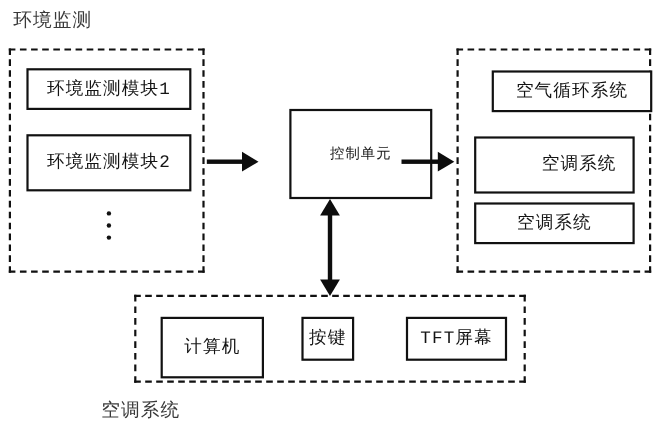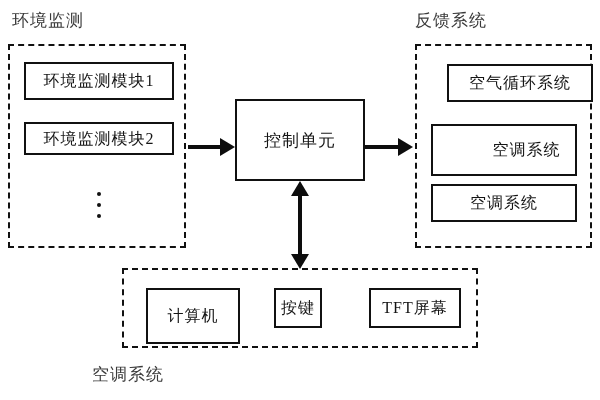--- a/index.html
+++ b/index.html
@@ -5,21 +5,21 @@
   html, body {
     margin: 0;
     padding: 0;
     background: #ffffff;
   }
   #canvas {
     position: relative;
     width: 600px;
     height: 400px;
     background: #ffffff;
-    font-family: Liberation Serif, serif;
+    font-family: Liberation Mono, monospace;
     overflow: hidden;
     color: #1a1a1a;
   }
 
   
   .group-box {
     position: absolute;
     border: 2px dashed #111111;
     box-sizing: border-box;
     background: transparent;
@@ -44,21 +44,22 @@
     display: flex;
     align-items: center;
     justify-content: center;
     font-size: 16px;
     line-height: 1;
     white-space: nowrap;
     letter-spacing: 1px;
     color: #141414;
   }
   .node.big {
-    font-size: 17px;
+    font-size: 13px;
+    margin-left: 28px;
   }
 
   
   .arrow-h {
     position: absolute;
     height: 0;
     border-top: 4px solid #0d0d0d;
   }
   .arrow-head-r {
     position: absolute;
@@ -110,38 +111,37 @@
 <body>
 
 <div id="canvas">
 
   <div class="group-caption" style="left:12px; top:12px;">环境监测</div>
 
   <div class="group-box" style="left:8px; top:44px; width:178px; height:204px;">
 
     <div class="node" style="left:14px; top:16px; width:150px; height:38px;">环境监测模块1</div>
 
-    <div class="node" style="left:14px; top:76px; width:150px; height:33px;">环境监测模块2</div>
+    <div class="node" style="left:14px; top:76px; width:150px; height:52px;">环境监测模块2</div>
 
     <div class="ellipsis-v" style="left:82px; top:146px; width:14px; height:26px;">
       <i></i>
         <i></i>
         <i></i>
     </div>
   </div>
 
   <div class="arrow-h" style="left:188px; top:145px; width:34px;"></div>
   <div class="arrow-head-r" style="left:220px; top:138px;"></div>
 
   <div class="node big" style="left:235px; top:99px; width:130px; height:82px;">控制单元</div>
 
   <div class="arrow-h" style="left:365px; top:145px; width:35px;"></div>
   <div class="arrow-head-r" style="left:398px; top:138px;"></div>
 
-  <div class="group-caption" style="left:415px; top:12px;">反馈系统</div>
 
   <div class="group-box" style="left:415px; top:44px; width:177px; height:204px;">
 
     <div class="node" style="left:14px; top:18px; width:146px; height:38px;margin-left:16px;">空气循环系统</div>
 
     <div class="node" style="left:14px; top:78px; width:146px; height:52px;padding-left:45px;">空调系统</div>
 
     <div class="node" style="left:14px; top:138px; width:146px; height:38px;">空调系统</div>
   </div>
 

